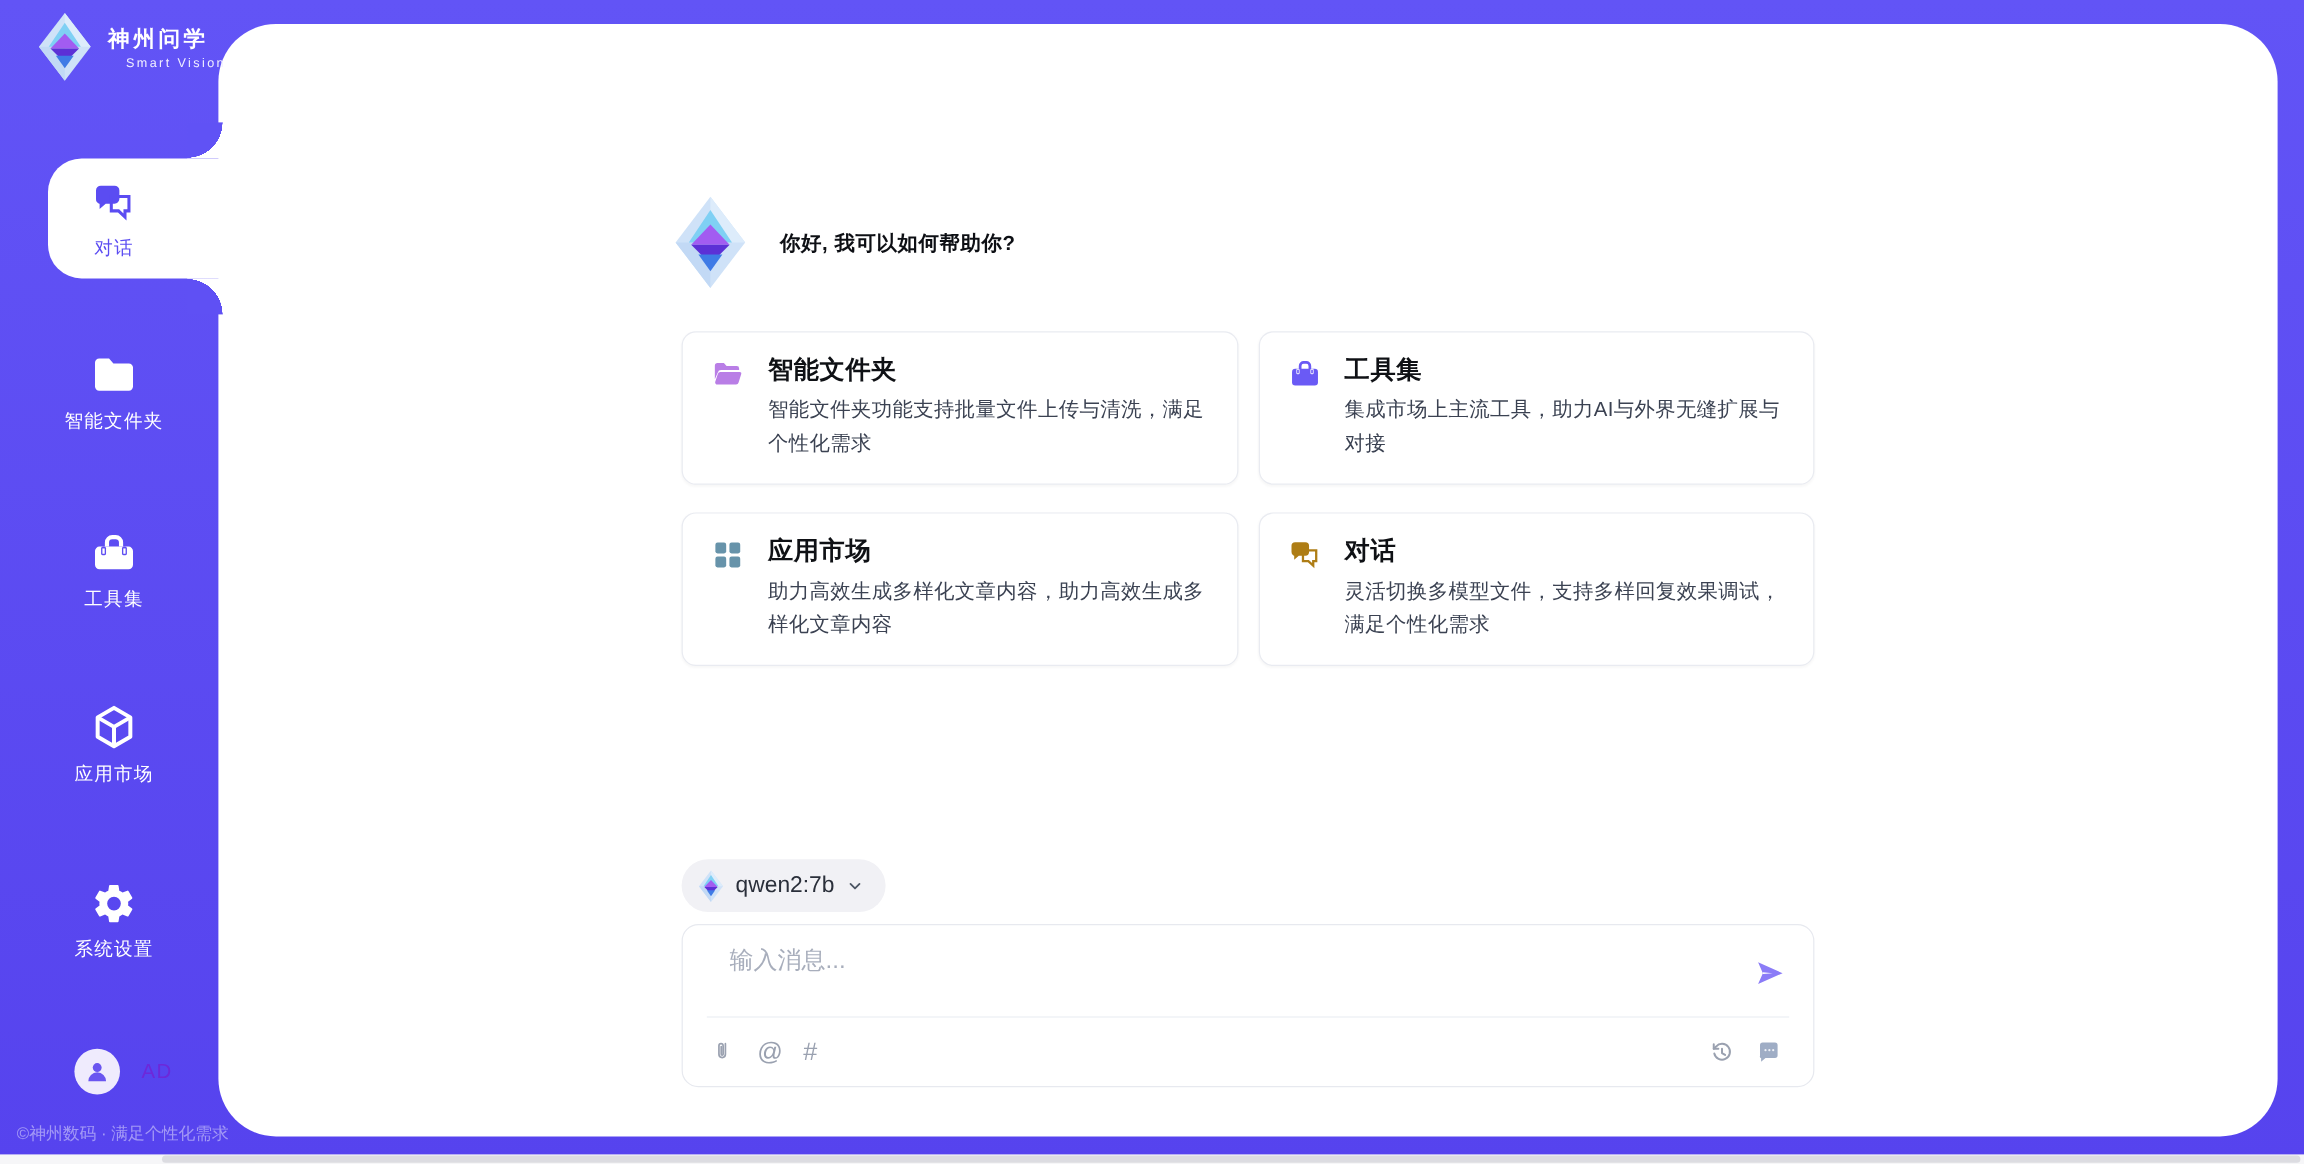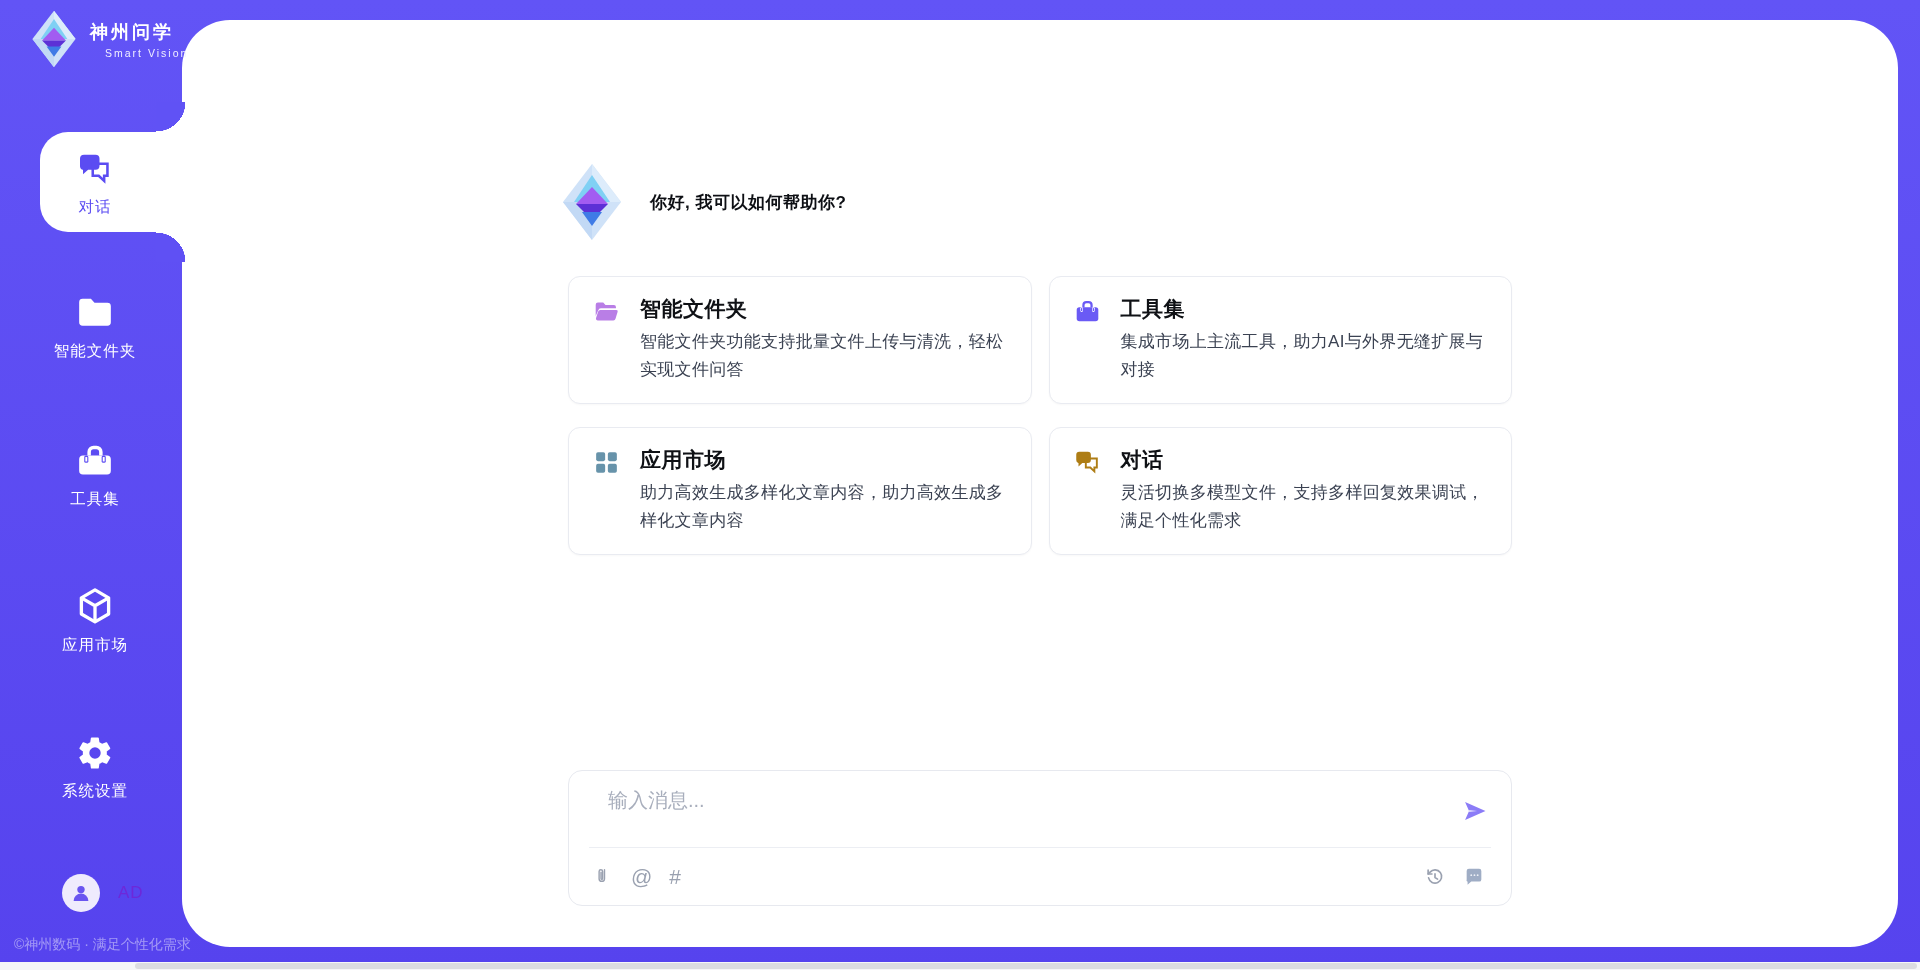--- a/index.html
+++ b/index.html
@@ -193,21 +193,21 @@
 
       <div class="card">
         <span class="card-ico">
           <svg width="27" height="27" viewBox="0 0 24 24">
             <path fill="#b97ee6" d="M2.4 6A2 2 0 0 1 4.4 4h4.7l2 2.2h7.5A1.8 1.8 0 0 1 20.4 8v1.2H7a2.5 2.5 0 0 0-2.4 1.8L2.4 16z"></path>
             <path fill="#b97ee6" d="M6.5 10.6h14.2a1.3 1.3 0 0 1 1.2 1.7l-1.9 6.2a2 2 0 0 1-1.9 1.5H4.3a1.7 1.7 0 0 1-1.6-2.2l1.9-5.7a2 2 0 0 1 1.9-1.5z"></path>
           </svg>
         </span>
         <div>
           <div class="card-title">智能文件夹</div>
-          <div class="card-desc">智能文件夹功能支持批量文件上传与清洗，轻松实现文件问答</div>
+          <div class="card-desc">智能文件夹功能支持批量文件上传与清洗，满足个性化需求</div>
         </div>
       </div>
 
       <div class="card">
         <span class="card-ico">
           <svg width="27" height="27" viewBox="0 0 24 24">
             <path fill="none" stroke="#6a5af5" stroke-width="2" d="M8.4 8.4V6.2A2.6 2.6 0 0 1 11 3.6h2a2.6 2.6 0 0 1 2.6 2.6v2.2"></path>
             <rect x="2.4" y="8.2" width="19.2" height="12.4" rx="2.4" fill="#6a5af5"></rect>
             <rect x="5.6" y="8.2" width="2.4" height="4.2" rx="1" fill="#fff"></rect>
             <rect x="16" y="8.2" width="2.4" height="4.2" rx="1" fill="#fff"></rect>
@@ -245,20 +245,31 @@
           </svg>
         </span>
         <div>
           <div class="card-title">对话</div>
           <div class="card-desc">灵活切换多模型文件，支持多样回复效果调试，满足个性化需求</div>
         </div>
       </div>
 
     </div>
 
+    <div class="model-row">
+      <div class="model-pill">
+        <svg class="mlogo" viewBox="0 0 60 78">
+            <use href="#sym-diamond"></use>
+          </svg>
+        <span class="model-name">qwen2:7b</span>
+        <svg class="chev" viewBox="0 0 24 24" fill="none" stroke-width="2.4" stroke-linecap="round" stroke-linejoin="round">
+          <polyline points="6 9 12 15 18 9"></polyline>
+        </svg>
+      </div>
+    </div>
 
     <div class="composer">
       <textarea placeholder="输入消息..." style=""></textarea>
 
       <span class="send-btn">
         <svg width="28" height="28" viewBox="0 0 24 24">
           <path fill="#8b7cf7" d="M3.5 4.2L21 12 3.5 19.8l3.4-7.8z"></path>
           <path fill="#fff" d="M6.9 11.4l7 .6-7 .6z"></path>
         </svg>
       </span>

